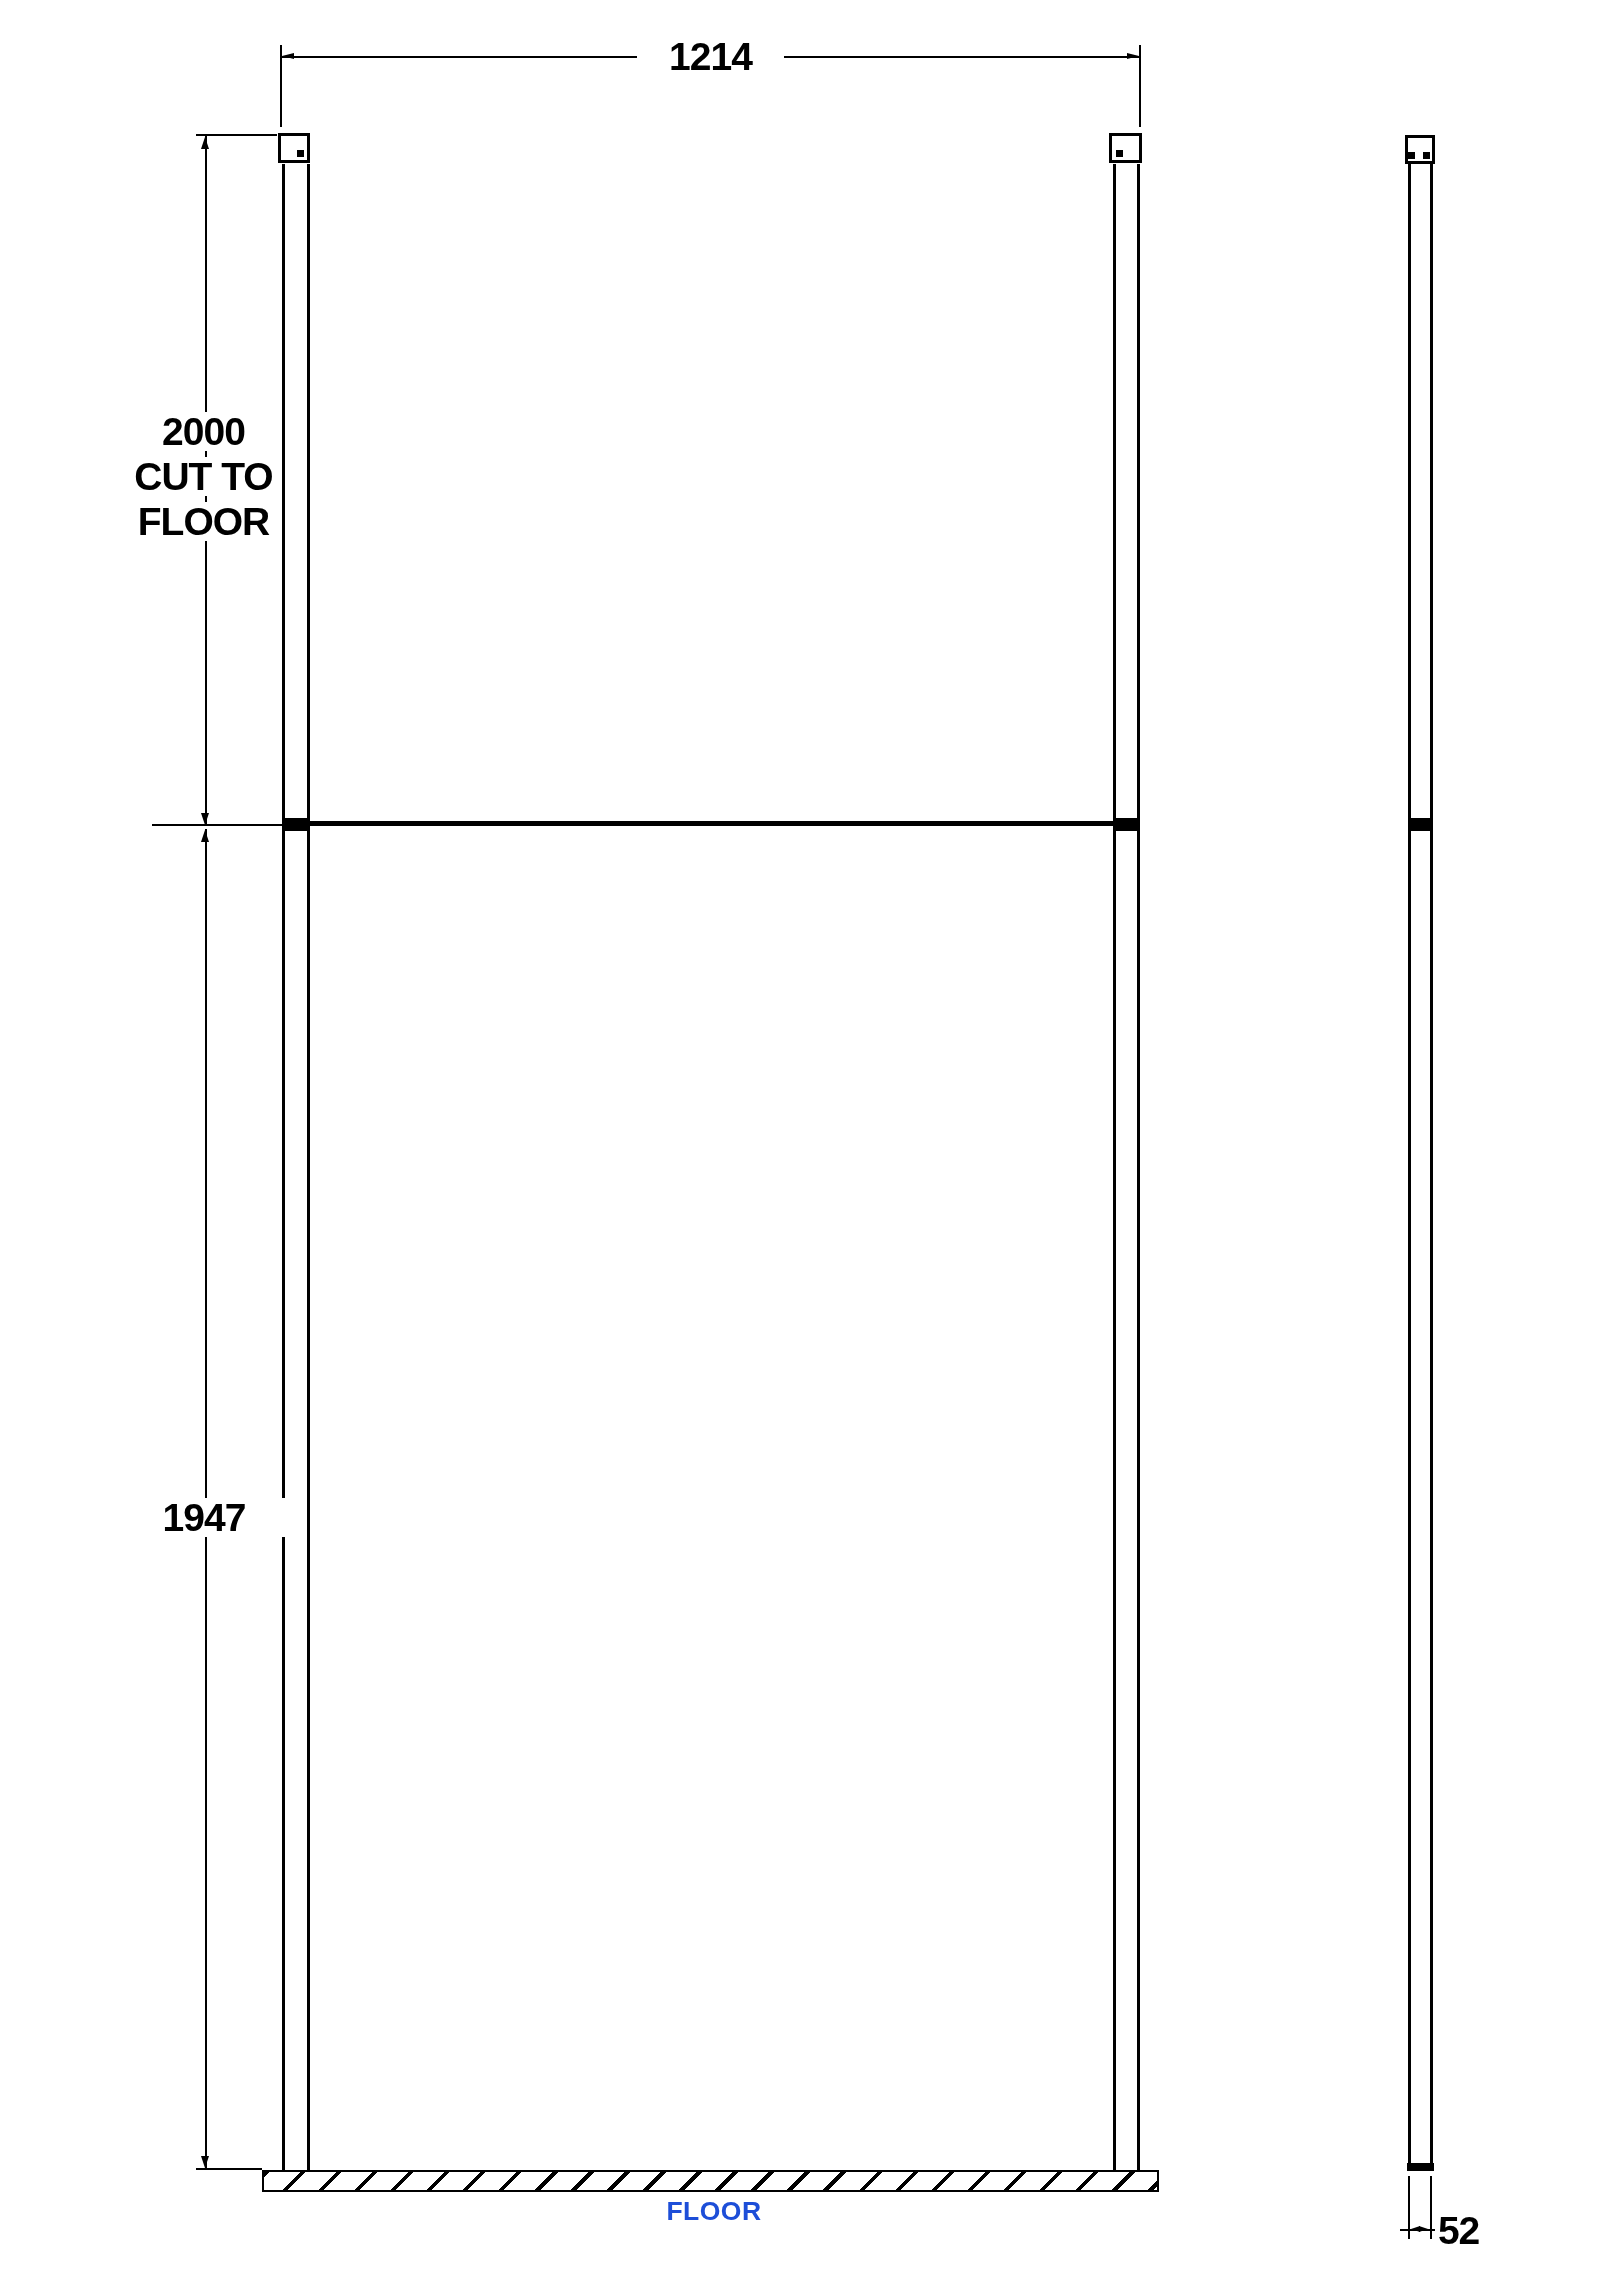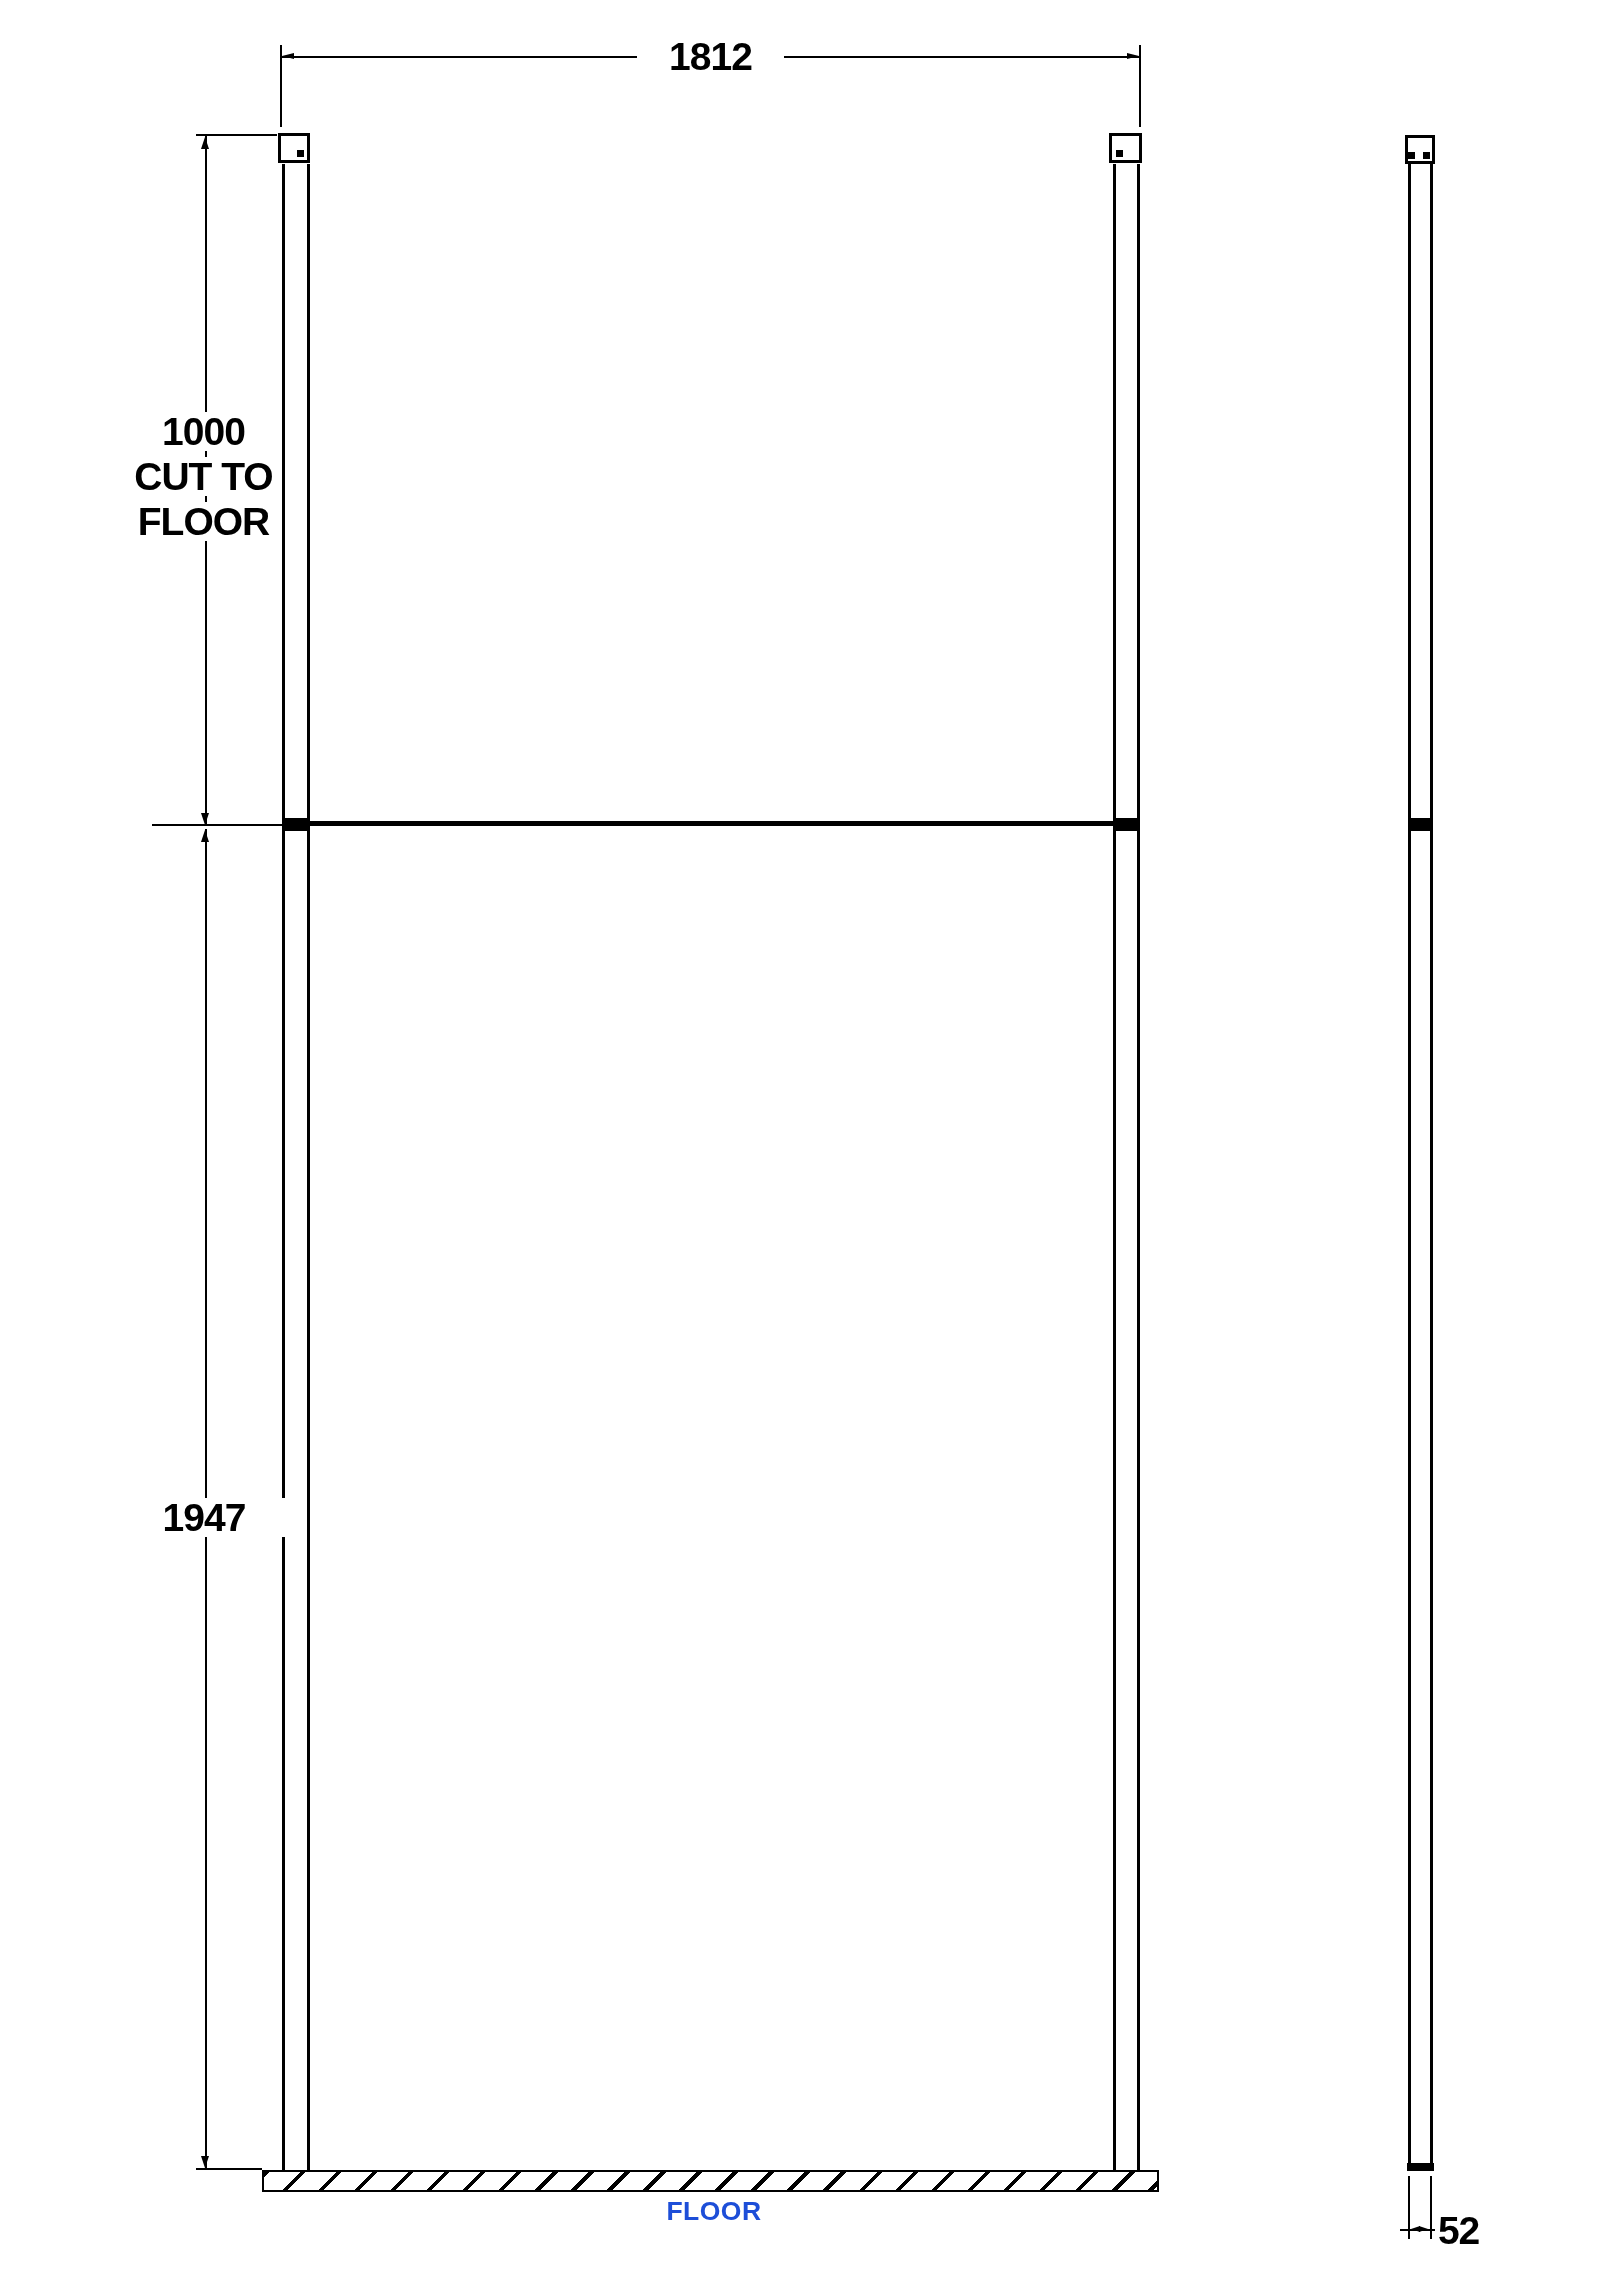--- a/index.html
+++ b/index.html
@@ -78,30 +78,30 @@
     <div class="ln" style="left:1407px;top:2163px;width:27.4px;height:7.8px;"></div>
   </div>
 
   <div>
     <div class="thin" style="left:280px;top:45px;width:2px;height:82px;"></div>
     <div class="thin" style="left:1139px;top:45px;width:2px;height:82px;"></div>
     <div class="thin" style="left:282px;top:56px;width:384px;height:2px;"></div>
     <div class="thin" style="left:755px;top:56px;width:385px;height:2px;"></div>
     <div class="arr left" style="left:282px;top:53px;"></div>
     <div class="arr right" style="left:1127px;top:53px;"></div>
-    <div class="dimlabel" style="left:637px;top:37px;width:147px;">1812</div>
+    <div class="dimlabel" style="left:637px;top:37px;width:147px;">1214</div>
   </div>
 
   <div>
     <div class="thin" style="left:196px;top:134px;width:81px;height:2px;"></div>
     <div class="thin" style="left:205px;top:136px;width:2px;height:689px;"></div>
     <div class="arr up" style="left:201px;top:137px;"></div>
     <div class="arr down" style="left:201px;top:813px;"></div>
     <div class="cutlabel" style="left:93px;top:412px;width:221px;">
-      <span>1000</span>
+      <span>2000</span>
       <span>CUT TO</span>
       <span>FLOOR</span>
     </div>
   </div>
 
   <div>
     <div class="thin" style="left:205px;top:829px;width:2px;height:1340px;"></div>
     <div class="arr up" style="left:201px;top:830px;"></div>
     <div class="arr down" style="left:201px;top:2156px;"></div>
     <div class="thin" style="left:196px;top:2168px;width:66px;height:2px;"></div>

